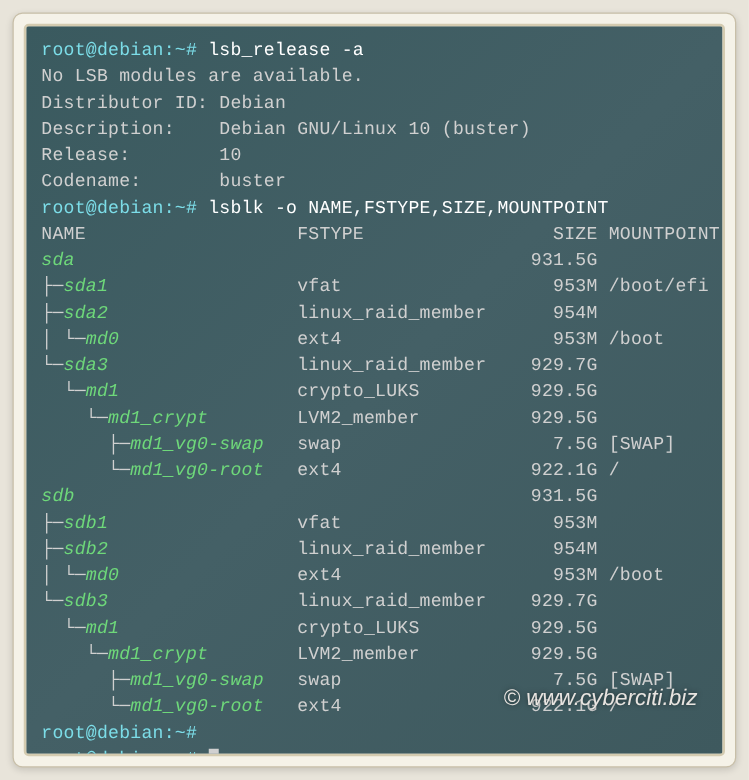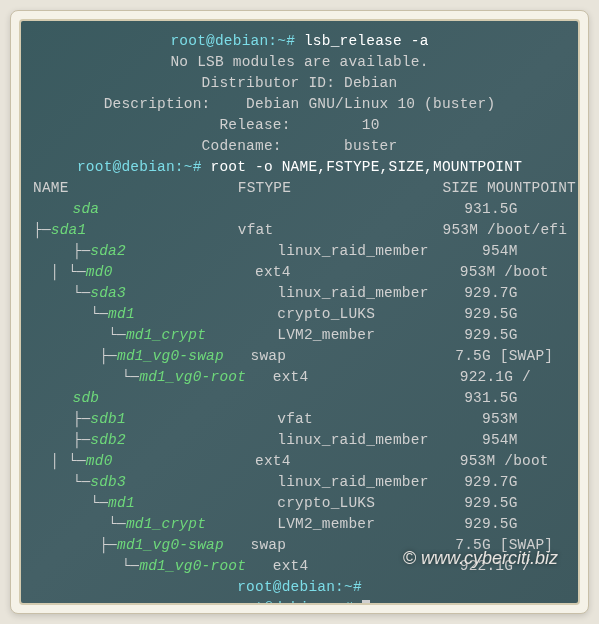--- a/index.html
+++ b/index.html
@@ -1,19 +1,18 @@
 <!DOCTYPE html>
 <html><head>
   <meta charset="utf-8">
   <style>
     * {
       margin: 0;
       padding: 0;
       box-sizing: border-box;
-      text-align: center;
     }
     body {
       width: 599px;
       height: 624px;
       background: #e8e4da;
       display: flex;
       align-items: center;
       justify-content: center;
       padding: 10px;
       font-family: 'Courier New', monospace;
@@ -76,21 +75,21 @@
 <body>
 
 <div class="frame-outer">
   <div class="frame-inner">
     <div class="terminal" id="term"><span class="prompt">root@debian:~#</span> <span class="cmd">lsb_release -a</span>
 No LSB modules are available.
 Distributor ID: Debian
 Description:    Debian GNU/Linux 10 (buster)
 Release:        10
 Codename:       buster
-<span class="prompt">root@debian:~#</span> <span class="cmd">root -o NAME,FSTYPE,SIZE,MOUNTPOINT</span>
+<span class="prompt">root@debian:~#</span> <span class="cmd">lsblk -o NAME,FSTYPE,SIZE,MOUNTPOINT</span>
 NAME                   FSTYPE                 SIZE MOUNTPOINT
 <span class="grn">sda</span>                                         931.5G 
 ├─<span class="grn">sda1</span>                 vfat                   953M /boot/efi
 ├─<span class="grn">sda2</span>                 linux_raid_member      954M 
 │ └─<span class="grn">md0</span>                ext4                   953M /boot
 └─<span class="grn">sda3</span>                 linux_raid_member    929.7G 
   └─<span class="grn">md1</span>                crypto_LUKS          929.5G 
     └─<span class="grn">md1_crypt</span>        LVM2_member          929.5G 
       ├─<span class="grn">md1_vg0-swap</span>   swap                   7.5G [SWAP]
       └─<span class="grn">md1_vg0-root</span>   ext4                 922.1G /

